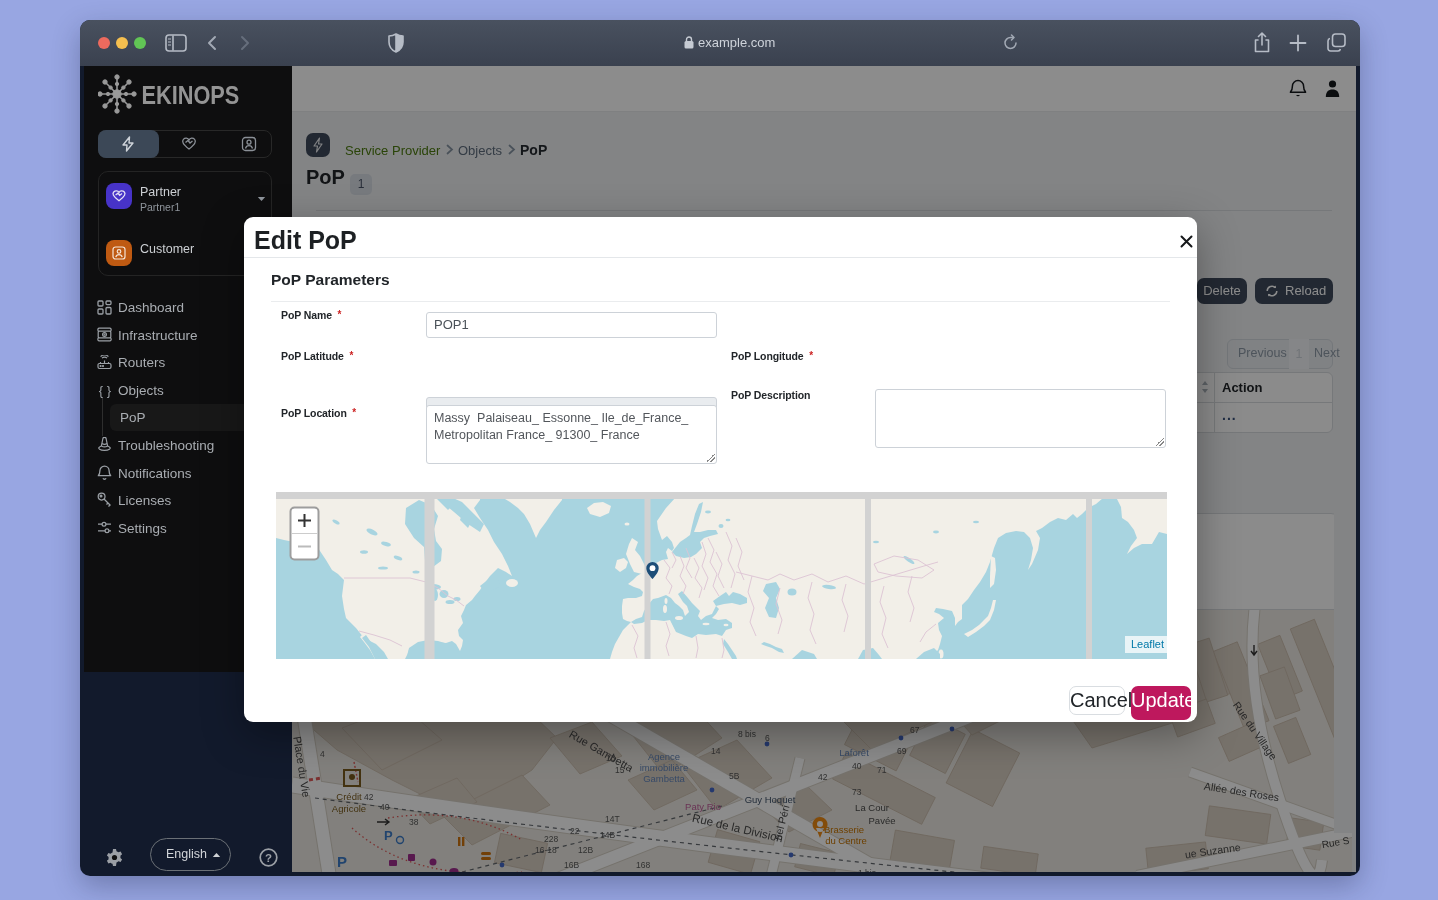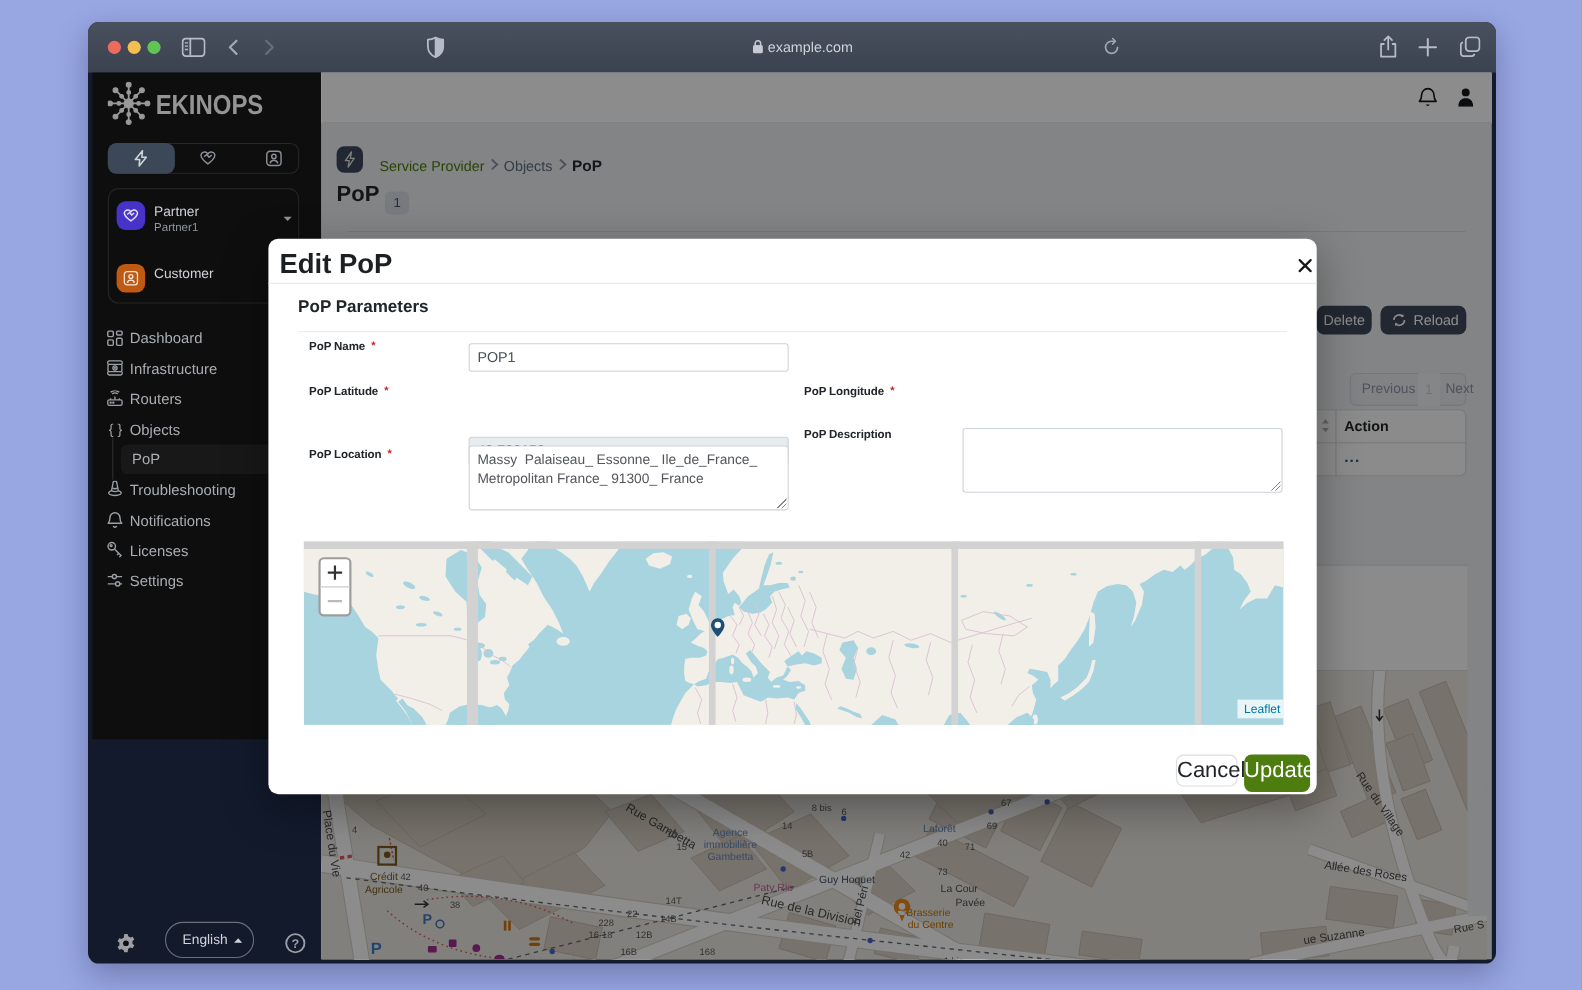--- a/index.html
+++ b/index.html
@@ -610,14 +610,14 @@
     <path d="M28.5 22 V 35 M22 28.5 H 35" stroke="#333" stroke-width="2"></path>
     <path d="M22 54.5 H 35" stroke="#bbb" stroke-width="2"></path>
   </g>
 
   <rect x="849" y="144" width="42" height="17" fill="#ffffff" opacity="0.75"></rect>
   <text x="855" y="156" font-size="11" fill="#0078A8" font-family="Liberation Sans,sans-serif">Leaflet</text>
 </svg>
   </div>
 
   <div class="btn" style="left:825px;top:469px;width:56px;height:29px;background:#fff;border:1px solid #d9dde1;color:#212529;line-height:27px;">Cancel</div>
-  <div class="btn" style="left:887px;top:469px;width:60px;height:34px;background:#4d7c0f;color:#fff;line-height:29px;">Update</div>
+  <div class="btn" style="left:887px;top:469px;width:60px;height:34px;background:#be185d;color:#fff;line-height:29px;">Update</div>
 </div>
 
 </body></html>

